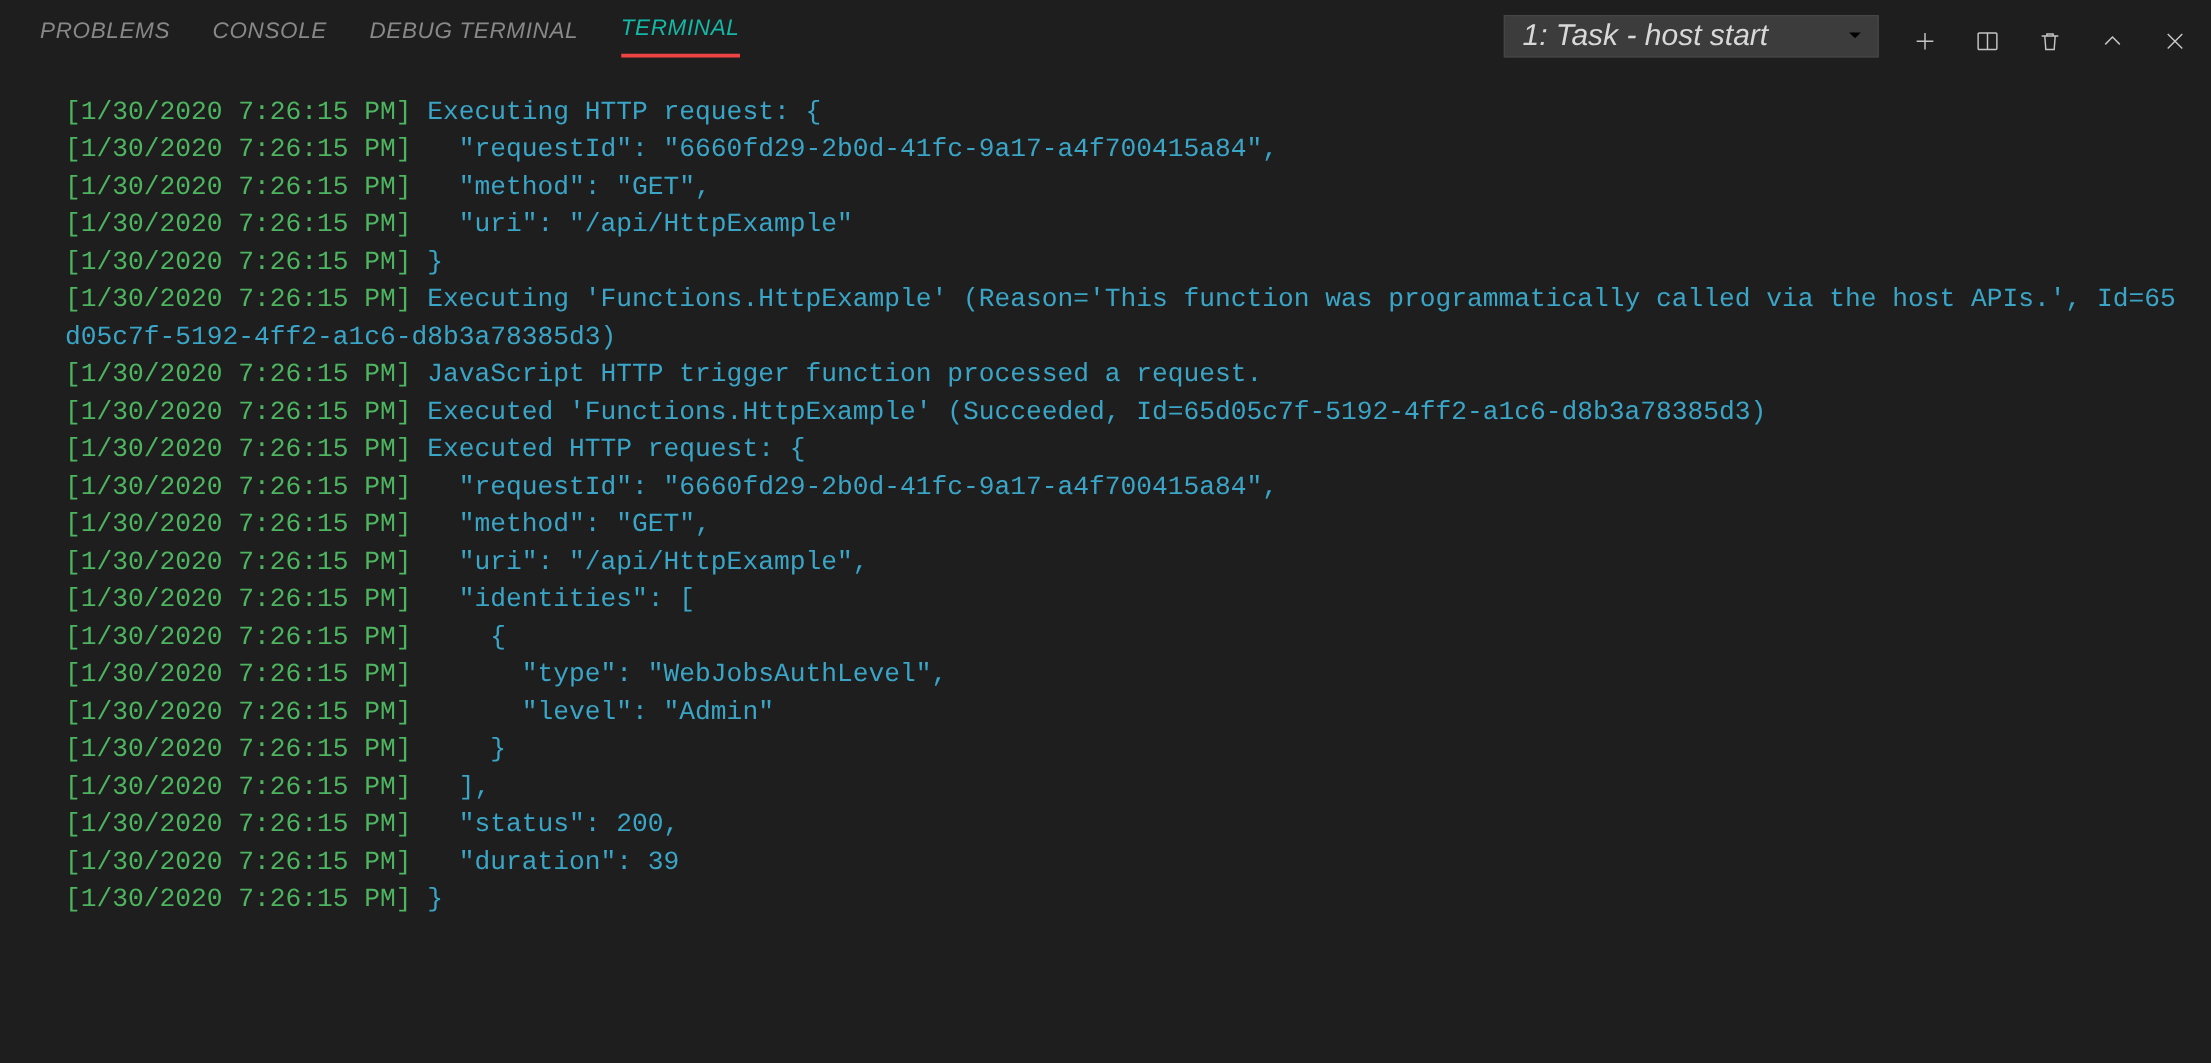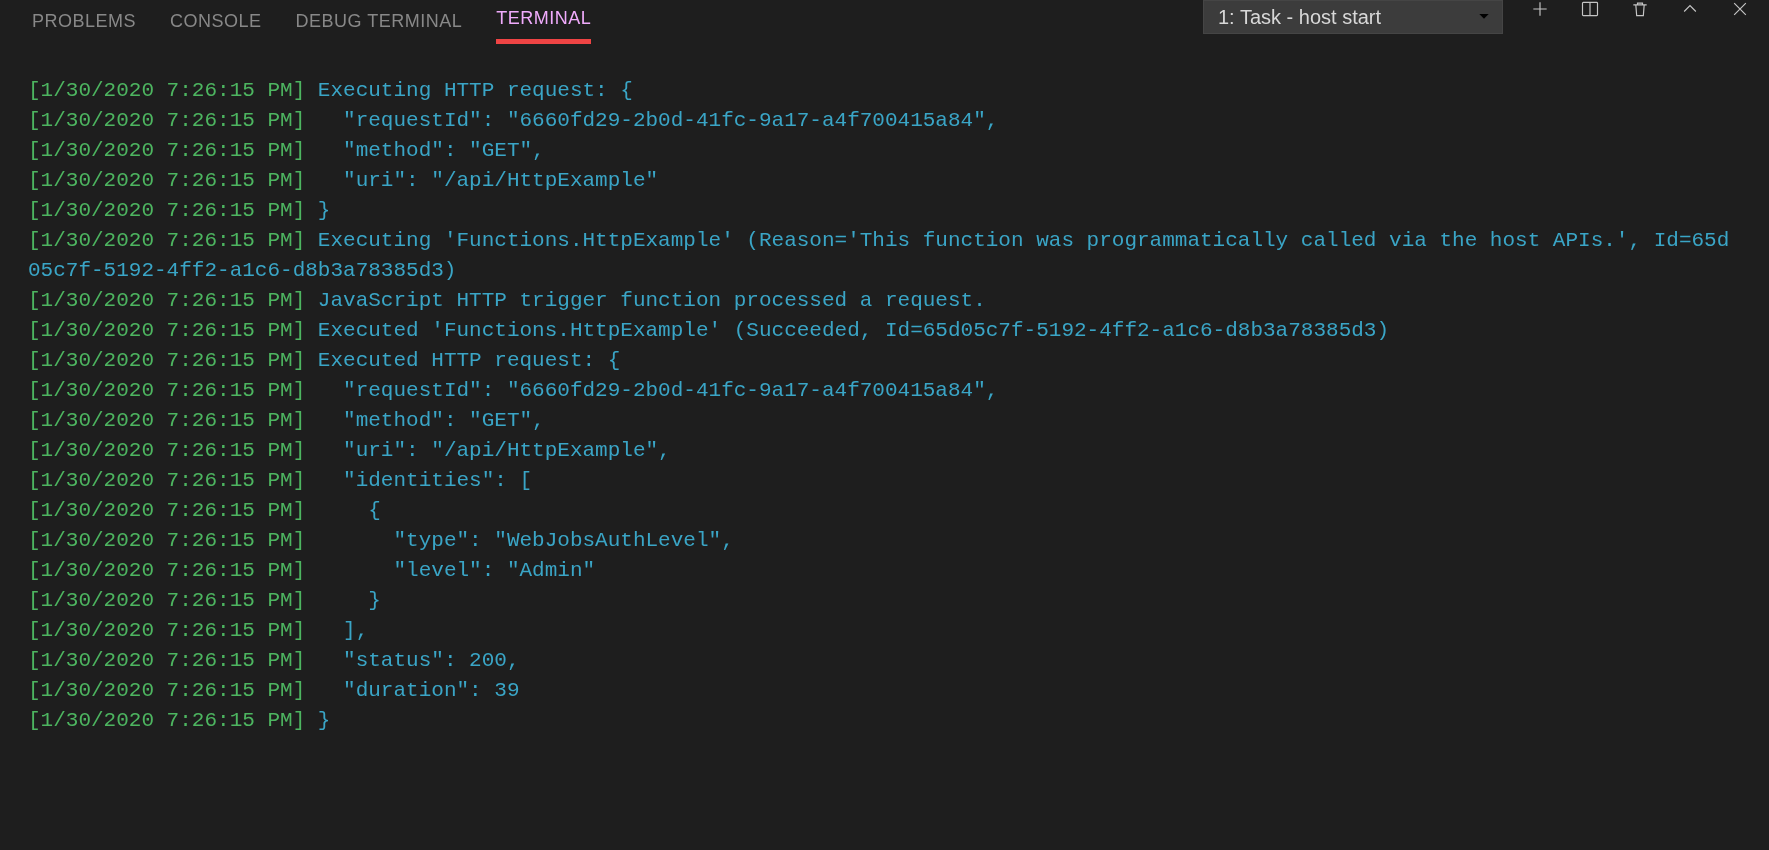--- a/index.html
+++ b/index.html
@@ -10,55 +10,57 @@
     font-family: "Segoe UI", "Helvetica Neue", Arial, sans-serif;
     color: #cccccc;
     overflow: hidden;
   }
   .panel {
     width: 100%; height: 100%;
     display: flex; flex-direction: column;
   }
   .tabbar {
     display: flex;
-    align-items: flex-start;
+    align-items: flex-end;
     height: 46px;
     padding: 0 18px 0 32px;
     font-size: 18px;
     color: #888;
     user-select: none;
+    font-style: italic;
   }
   .tabs { display: flex; align-items: center; gap: 34px; flex: 0 0 auto; }
   .tab { padding: 8px 0 10px 0; cursor: pointer; letter-spacing: 0.5px; }
-  .tab.active { color: #f0abfc; border-bottom: 5px solid #ef4444; }
+  .tab.active { color: #14b8a6; border-bottom: 3px solid #ef4444; }
   .tabbar-spacer { flex: 1 1 auto; }
   .term-select {
     display: flex; align-items: center; justify-content: space-between;
     width: 300px; height: 34px;
     background: #3c3c3c;
     border: 1px solid #454545;
     padding: 0 10px 0 14px;
     color: #d8d8d8;
-    font-size: 20px;
+    font-size: 24px;
     cursor: pointer;
   }
   .term-actions { display: flex; align-items: center; gap: 28px; margin-left: 26px; }
   .icon-btn { width: 22px; height: 22px; display:flex; align-items:center; justify-content:center; color:#c5c5c5; cursor:pointer; }
   .icon-btn svg { width: 20px; height: 20px; stroke: currentColor; fill: none; stroke-width: 1.4; }
 
   .terminal {
     flex: 1 1 auto;
     padding: 30px 28px 0 28px;
     font-family: "Consolas","Menlo","Courier New",monospace;
     font-size: 21px;
     line-height: 30px;
     white-space: pre-wrap;
     word-break: break-all;
     color: #cccccc;
     overflow: hidden;
+    margin-left: 24px;
   }
   .ts { color: #4db560; }
   .msg { color: #3aa5c6; }
 </style>
 </head>
 <body>
 
 <div class="panel">
 
   <div class="tabbar">

